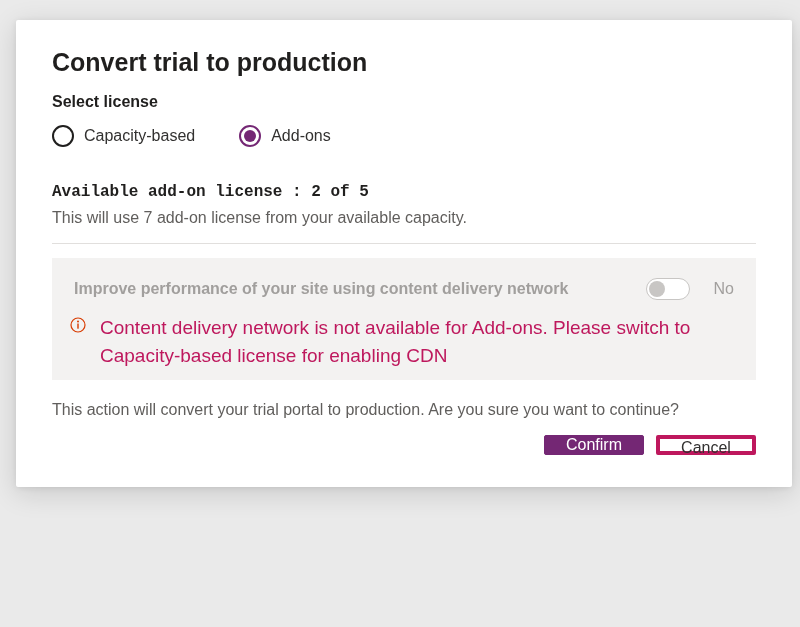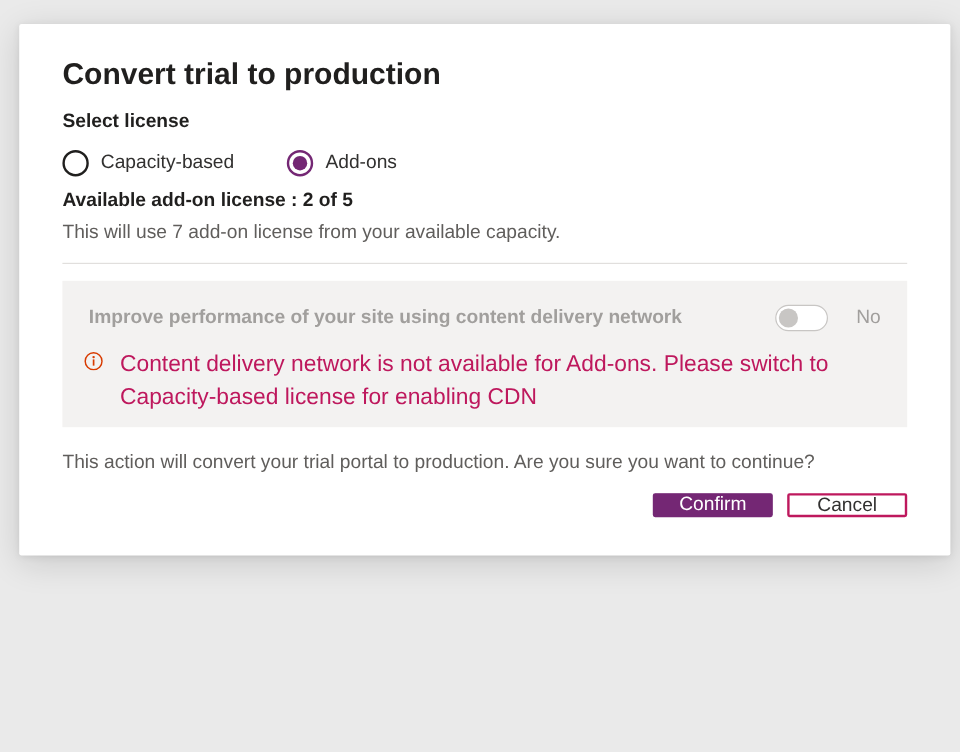--- a/index.html
+++ b/index.html
@@ -35,21 +35,21 @@
     .section-label {
       font-size: 16px;
       font-weight: 600;
       color: #201f1e;
       margin-bottom: 14px;
     }
     .radio-group {
       display: flex;
       gap: 44px;
       align-items: center;
-      margin-bottom: 12px;
+      margin-bottom: 36px;
     }
     .radio-option {
       display: flex;
       align-items: center;
       gap: 10px;
       cursor: pointer;
     }
     .radio-circle {
       width: 22px;
       height: 22px;
@@ -71,20 +71,21 @@
     }
     .radio-label {
       font-size: 16px;
       color: #323130;
     }
     .availability-title {
       font-size: 16px;
       font-weight: 600;
       color: #201f1e;
       margin-bottom: 8px;
+      font-family: Liberation Mono, monospace;
     }
     .availability-desc {
       font-size: 16px;
       color: #605e5c;
       margin-bottom: 16px;
     }
     .divider {
       border: none;
       border-top: 1px solid #e1dfdd;
       margin-bottom: 14px;
@@ -186,21 +187,21 @@
       font-family: inherit;
     }
     .btn-primary {
       background: #742774;
       color: #ffffff;
       border: 1px solid #742774;
     }
     .btn-secondary {
       background: #ffffff;
       color: #323130;
-      border: 2px solid #be185d;
+      border: 4px solid #be185d;
     }
   </style>
 </head>
 <body>
 
 <div class="backdrop"></div>
 
 <div class="dialog">
   <h1 class="dialog-title">Convert trial to production</h1>
 

